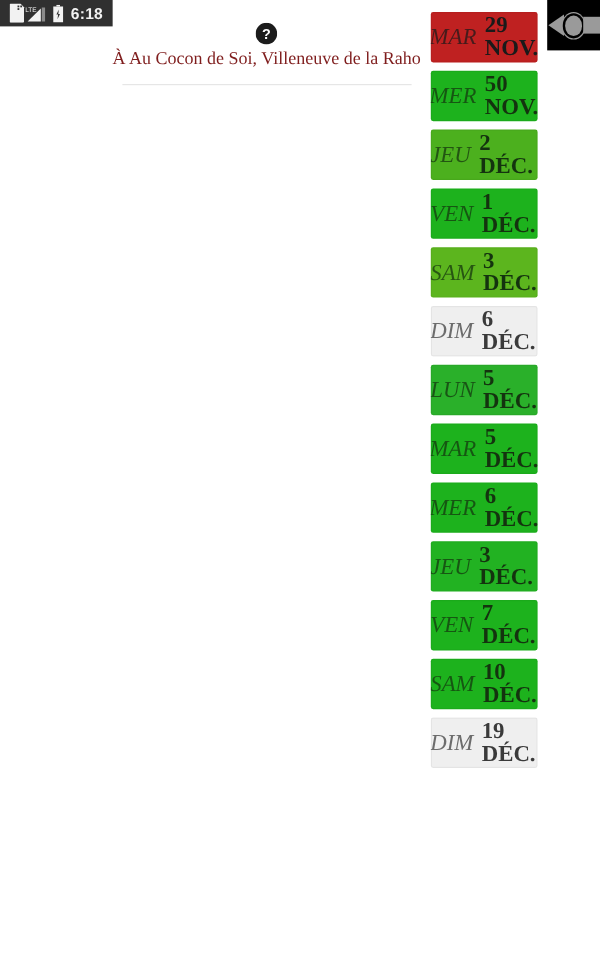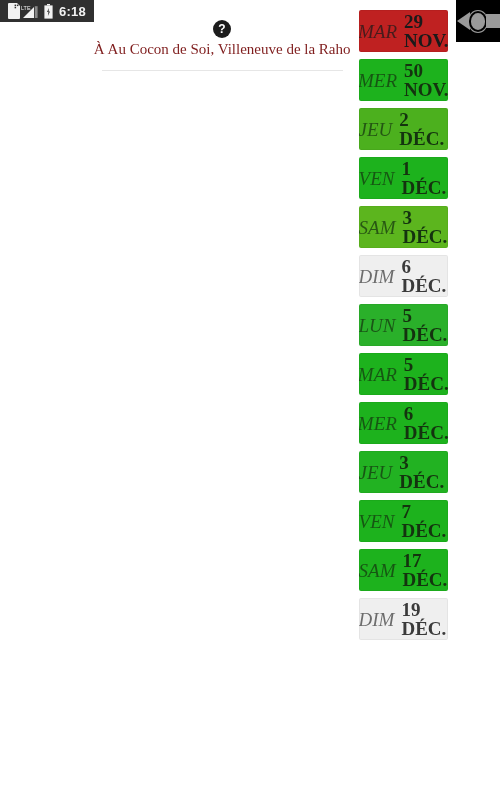--- a/index.html
+++ b/index.html
@@ -241,21 +241,21 @@
       <div class="day-row" style="background: rgb(34, 178, 34); color: rgb(20, 51, 15);">
         <span class="dow">JEU</span>
         <span class="date">3 DÉC.</span>
       </div>
       <div class="day-row" style="background: rgb(29, 178, 29); color: rgb(20, 51, 15);">
         <span class="dow">VEN</span>
         <span class="date">7 DÉC.</span>
       </div>
       <div class="day-row" style="background: rgb(29, 178, 29); color: rgb(20, 51, 15);">
         <span class="dow">SAM</span>
-        <span class="date">17 DÉC.</span>
+        <span class="date">10 DÉC.</span>
       </div>
       <div class="day-row" style="background: rgb(239, 239, 239); color: rgb(58, 58, 58);">
         <span class="dow">DIM</span>
         <span class="date">19 DÉC.</span>
       </div>
     </div>
 
   <div class="navbar">
     <div class="nav-btn">
       <span class="nav-back"></span>

